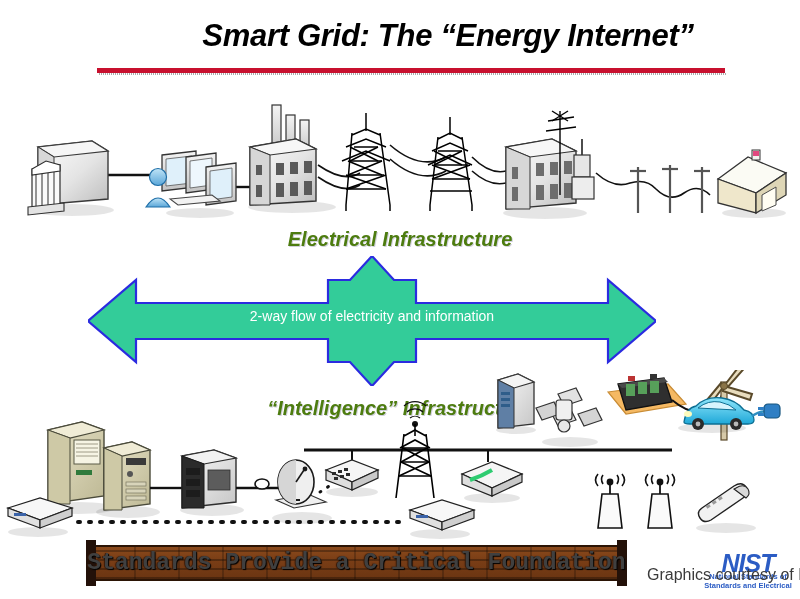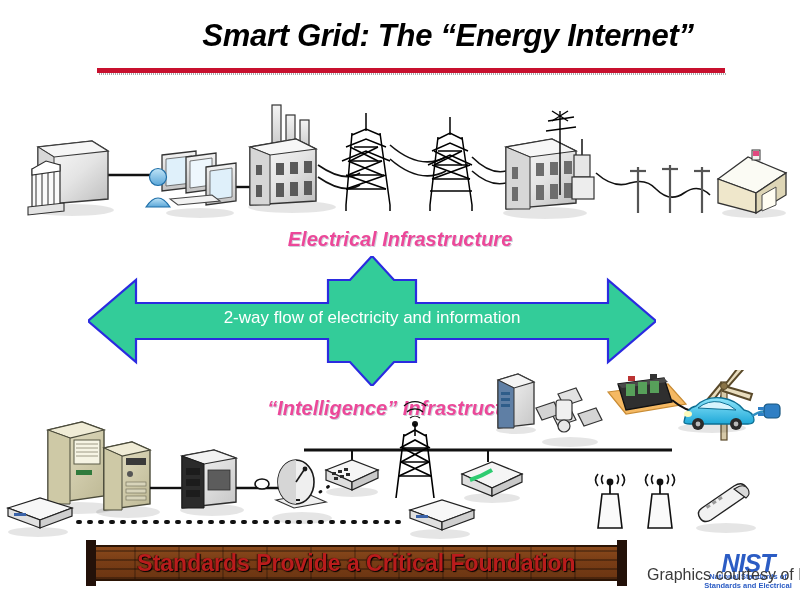--- a/index.html
+++ b/index.html
@@ -32,33 +32,33 @@
     position:absolute;left:99px;top:73px;width:628px;height:2px;
     background:repeating-linear-gradient(90deg,#9b9b9b 0 1px,#ffffff 1px 2px);
     opacity:.85;
   }
 
   
   .sec-label{
     position:absolute;
     font-family:"Liberation Sans", sans-serif;
     font-size:20px;font-weight:bold;font-style:italic;
-    color:#ec4899;
+    color:#4d7c0f;
     white-space:nowrap;
     text-shadow:1px 1px 0 rgba(170,170,190,.55);
   }
   #lbl-electrical{left:0;top:228px;width:800px;text-align:center;}
   #lbl-intelligence{left:0;top:397px;width:800px;text-align:center;}
 
   
   .arrow-wrap{position:absolute;left:88px;top:256px;width:568px;height:130px;}
   .arrow-wrap svg{display:block;}
   .arrow-text{
     position:absolute;left:0;top:52px;width:568px;text-align:center;
-    color:#ffffff;font-size:17px;font-family:"Liberation Sans", sans-serif;
+    color:#ffffff;font-size:14px;font-family:"Liberation Sans", sans-serif;
     pointer-events:none;white-space:nowrap;
   }
 
   
   .ico{position:absolute;}
 
   
   .banner{
     position:absolute;left:88px;top:545px;width:537px;height:36px;
   }
@@ -70,22 +70,22 @@
       linear-gradient(180deg,#8B4A1C 0%,#7A3E16 40%,#6B3512 100%);
     border:2px solid #2b1405;
     box-sizing:border-box;
   }
   .banner-cap{
     position:absolute;top:-5px;width:10px;height:46px;background:#231109;
   }
   .banner-text{
     position:absolute;left:0;top:0;width:537px;height:36px;
     display:flex;align-items:center;justify-content:center;
-    color:#b91c1c;font-size:23px;font-weight:bold;
-    font-family:Liberation Sans, sans-serif;
+    color:#404040;font-size:23px;font-weight:bold;
+    font-family:Liberation Mono, monospace;
     text-shadow:1px 1px 1px #000, -1px 0 1px #3a1a08;
     white-space:nowrap;
   }
 
   
   .credit{
     position:absolute;left:647px;top:566px;
     font-size:16px;color:#3a3a3a;white-space:nowrap;
     font-family:"Liberation Sans", sans-serif;
   }

